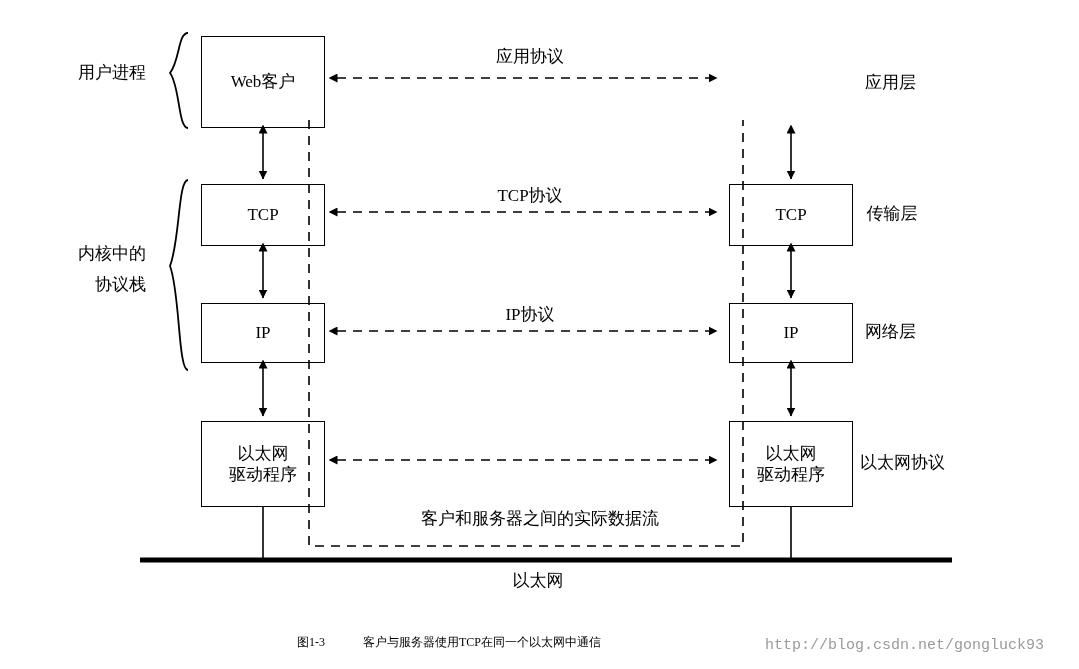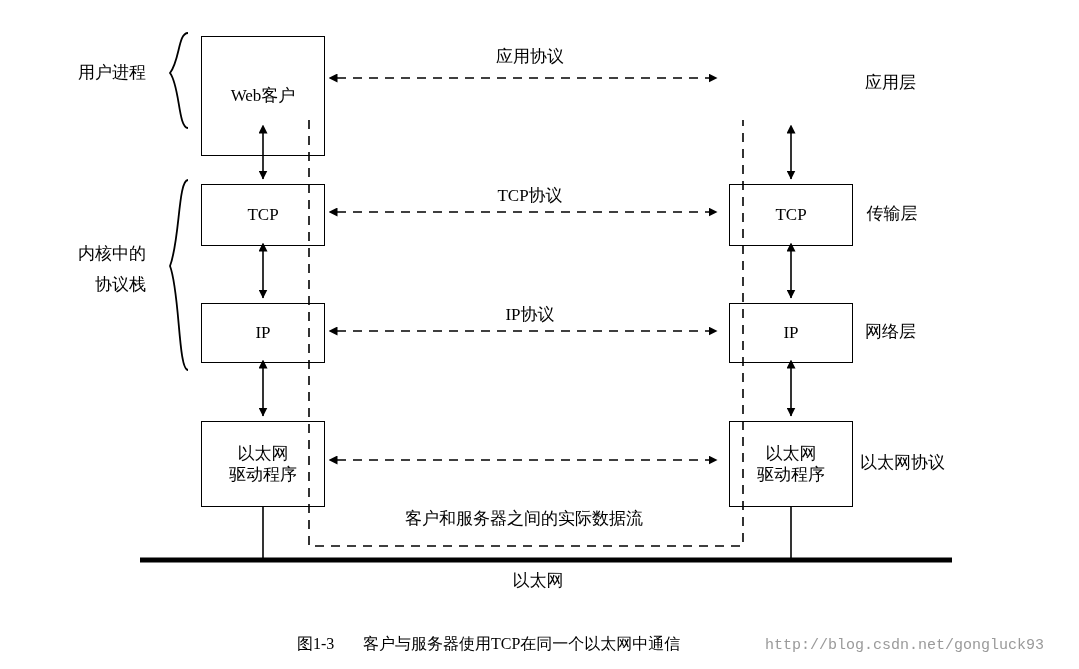--- a/index.html
+++ b/index.html
@@ -34,21 +34,21 @@
   .box span { display: block; }
   .lbl {
     position: absolute;
     font-size: 17px;
     line-height: 1.3;
     text-align: center;
     white-space: nowrap;
   }
   .caption {
     position: absolute;
-    font-size: 16px;
+    font-size: 12px;
     white-space: nowrap;
   }
   .watermark {
     position: absolute;
     font-family: "Liberation Mono", "DejaVu Sans Mono", monospace;
     font-size: 15px;
     color: #9a9a9a;
     white-space: nowrap;
   }
   svg.overlay {
@@ -58,21 +58,21 @@
     width: 1079px;
     height: 669px;
     pointer-events: none;
   }
 </style>
 </head>
 <body>
 
 <div id="stage">
 
-  <div class="box" style="left:201px; top:36px; width:124px; height:120px;">
+  <div class="box" style="left:201px; top:36px; width:124px; height:92px;">
     <span>Web客户</span>
   </div>
   <div class="box" style="left:201px; top:184px; width:124px; height:62px;">
     <span>TCP</span>
   </div>
   <div class="box" style="left:201px; top:303px; width:124px; height:60px;">
     <span>IP</span>
   </div>
   <div class="box" style="left:201px; top:421px; width:124px; height:86px;">
     <span>以太网</span>
@@ -96,21 +96,21 @@
 
   <div class="lbl" style="left:865px; top:72px; width:130px; text-align:left;">应用层</div>
   <div class="lbl" style="left:827px; top:203px; width:130px; text-align:center;">传输层</div>
   <div class="lbl" style="left:865px; top:321px; width:130px; text-align:left;">网络层</div>
   <div class="lbl" style="left:860px; top:452px; width:150px; text-align:left;">以太网协议</div>
 
   <div class="lbl" style="left:78px; top:62px; width:110px; text-align:left;">用户进程</div>
   <div class="lbl" style="left:78px; top:243px; width:110px; text-align:left;">内核中的</div>
   <div class="lbl" style="left:95px; top:274px; width:110px; text-align:left;">协议栈</div>
 
-  <div class="lbl" style="left:354px; top:508px; width:340px;">客户和服务器之间的实际数据流</div>
+  <div class="lbl" style="left:370px; top:508px; width:340px;">客户和服务器之间的实际数据流</div>
 
   <div class="lbl" style="left:478px; top:570px; width:120px;">以太网</div>
 
   <div class="caption" style="left:297px; top:634px;">图1-3</div>
   <div class="caption" style="left:363px; top:634px;">客户与服务器使用TCP在同一个以太网中通信</div>
   <div class="watermark" style="left:765px; top:637px;">http://blog.csdn.net/gongluck93</div>
 
   <svg class="overlay" viewBox="0 0 1079 669">
     <defs>
       <marker id="arrUp" markerWidth="9" markerHeight="9" refX="4.5" refY="8" orient="auto-start-reverse" markerUnits="userSpaceOnUse">

